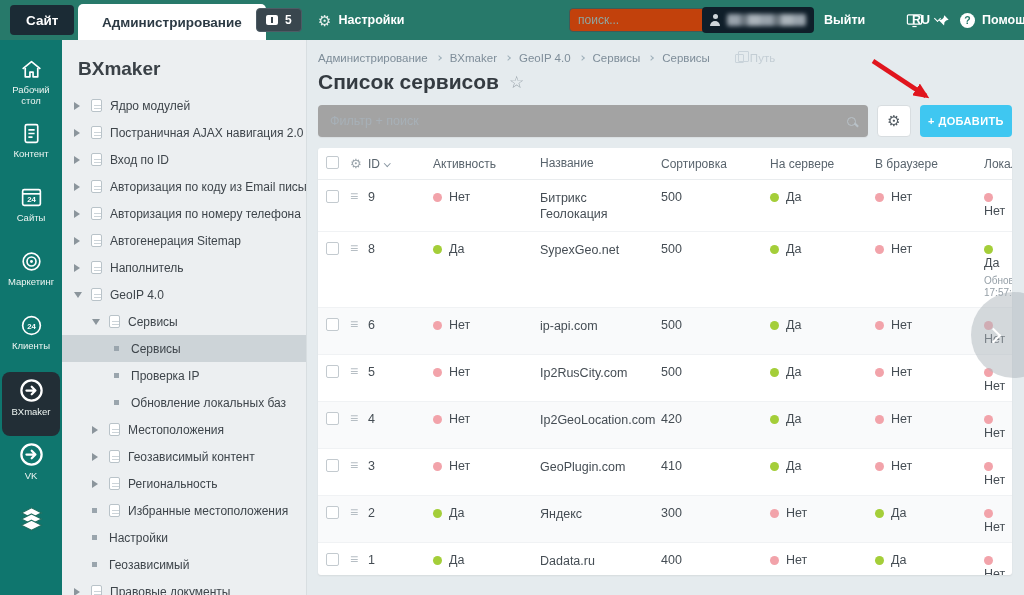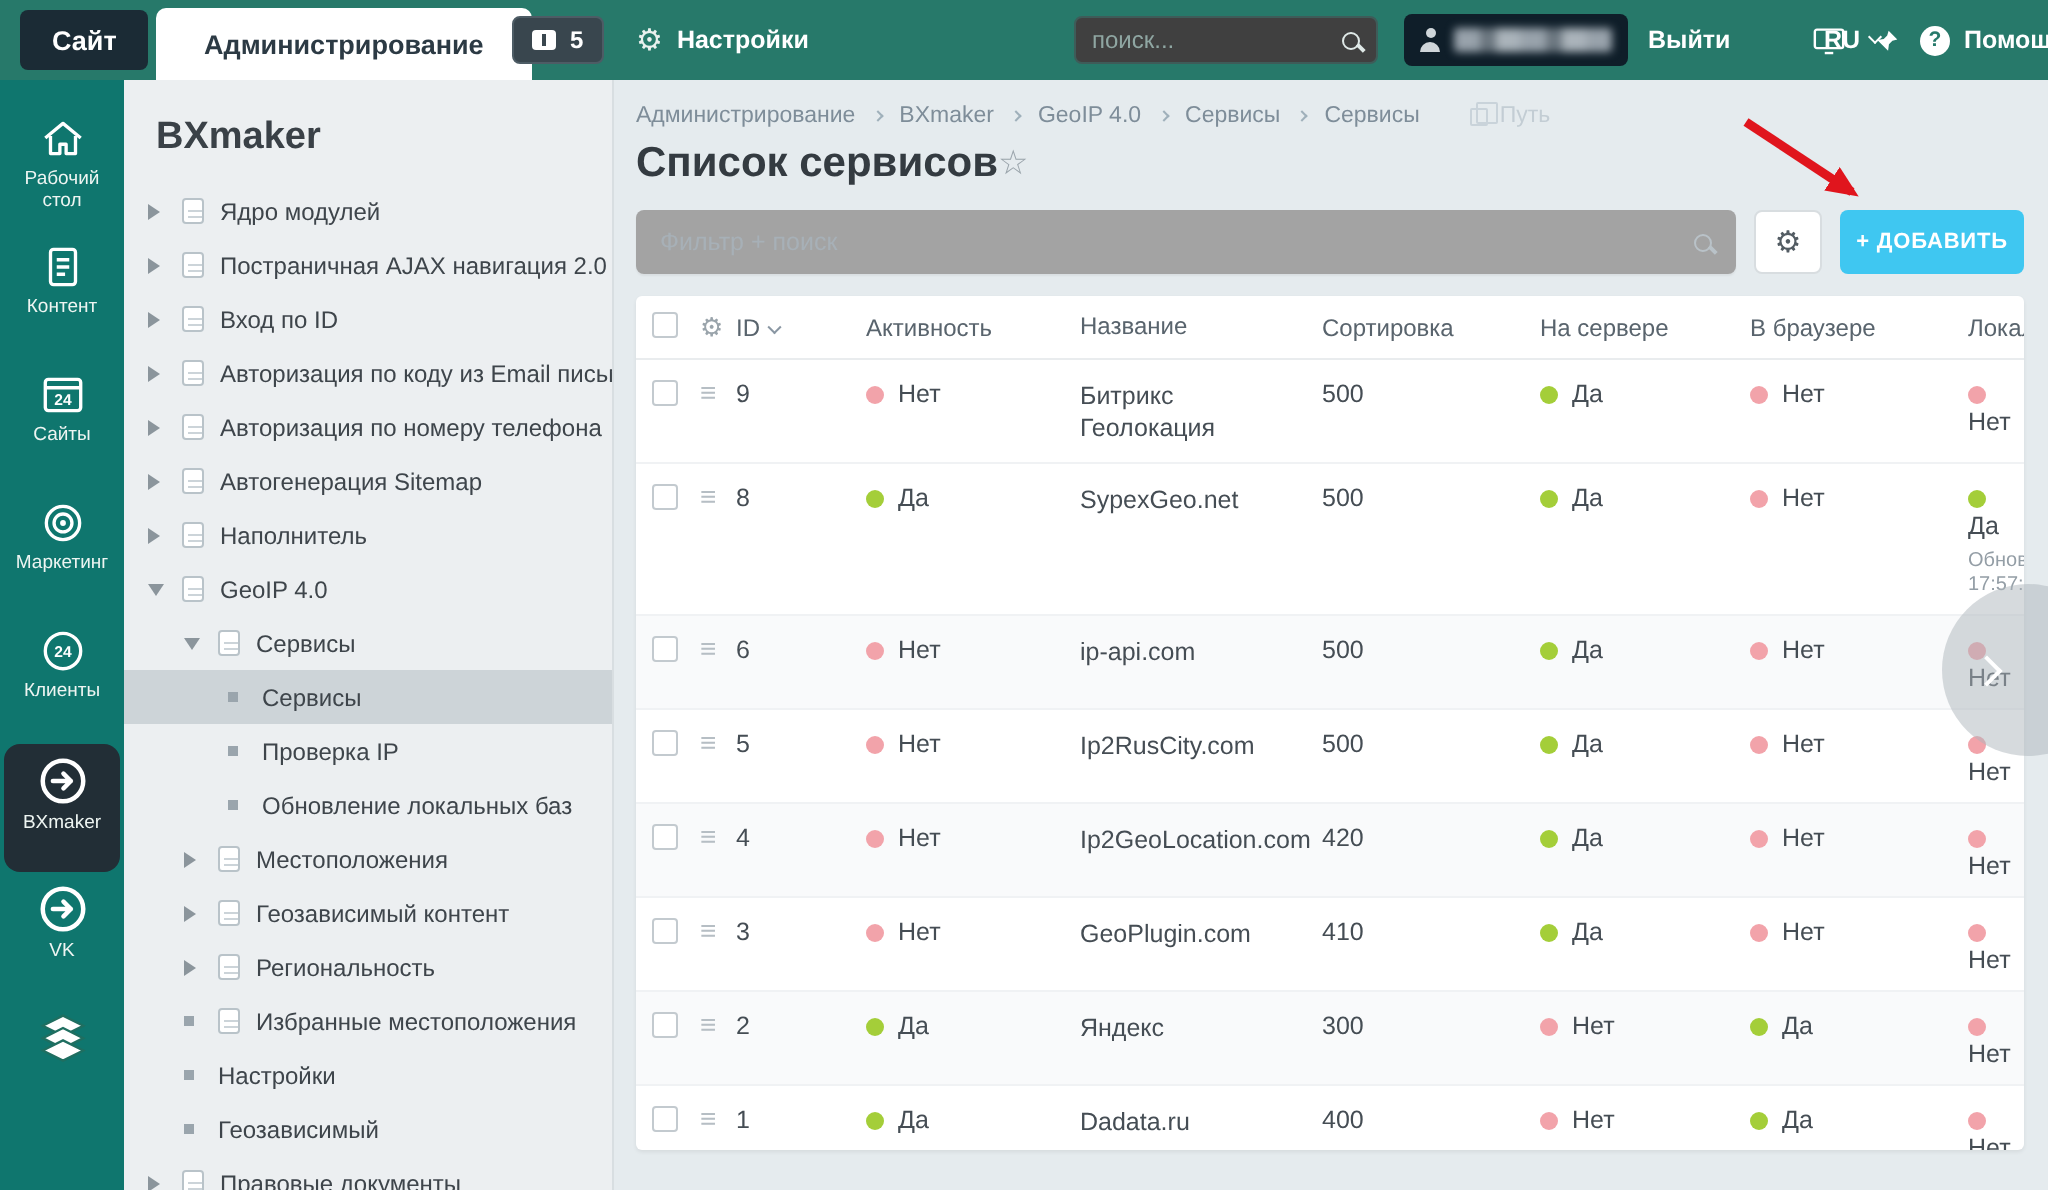--- a/index.html
+++ b/index.html
@@ -13,21 +13,21 @@
               color:#fff; font-weight:700; font-size:13.5px; display:flex; align-items:center; }
   .admin-tab { position:absolute; left:78px; top:4px; height:36px; padding:0 24px; background:#fff; border-radius:5px 5px 0 0;
                color:#2c3a44; font-weight:700; font-size:13.5px; display:flex; align-items:center; }
   .counter-badge { position:absolute; left:256px; top:8px; height:24px; padding:0 9px; background:#39464e; border:1px solid #4d5c65;
                    border-radius:4px; display:flex; align-items:center; gap:7px; color:#fff; font-size:12px; font-weight:700; }
   .book-ico { width:12px; height:10px; background:#fff; border-radius:2px; position:relative; }
   .book-ico::after { content:''; position:absolute; left:5px; top:2px; width:2px; height:6px; background:#39464e; }
   .tb-settings { position:absolute; left:318px; top:0; height:40px; display:flex; align-items:center; gap:7px;
                  color:#fff; font-size:12.5px; font-weight:600; }
   .tb-gear { font-size:15px; color:#e9f1ee; line-height:1; }
-  .tb-search { position:absolute; left:537px; top:8px; width:152px; height:24px; background:#404040; border:1px solid #3e5c59;
+  .tb-search { position:absolute; left:569px; top:8px; width:152px; height:24px; background:#c2410c; border:1px solid #3e5c59;
                border-radius:4px; display:flex; align-items:center; padding:0 8px; }
   .tb-search input { flex:1; min-width:0; background:transparent; border:none; outline:none; color:#cfe0dc; font-size:12px;
                      font-family:inherit; }
   .tb-search input::placeholder { color:#8fa6a2; }
   .mag { display:inline-block; width:9px; height:9px; border:1.6px solid currentColor; border-radius:50%; position:relative; flex:none; }
   .mag::after { content:''; position:absolute; width:5px; height:1.6px; background:currentColor; transform:rotate(45deg);
                 right:-4px; bottom:-1px; }
   .tb-search .mag { color:#dfe9e7; }
   .tb-user { position:absolute; left:702px; top:7px; width:112px; height:26px; background:#0f1e29; border-radius:4px;
              display:flex; align-items:center; gap:7px; padding:0 8px; }
@@ -73,21 +73,21 @@
   .tlab { overflow:hidden; text-overflow:clip; }
 
   
   .main { position:absolute; left:307px; top:40px; width:717px; height:555px; }
   .breadcrumb { position:absolute; left:11px; top:12px; display:flex; align-items:center; gap:9px; font-size:11.5px; color:#7e8d99; }
   .bitem { cursor:pointer; }
   .bsep { width:4px; height:4px; border-right:1.3px solid #9fb0ba; border-bottom:1.3px solid #9fb0ba; transform:rotate(-45deg); }
   .path-chip { display:flex; align-items:center; color:#c3cdd4; margin-left:16px; }
   .copy-ico { width:9px; height:9px; border:1.3px solid #c9d3da; border-radius:1px; position:relative; margin-right:6px; }
   .copy-ico::before { content:''; position:absolute; left:2px; top:-4px; width:9px; height:9px; border:1.3px solid #c9d3da; border-radius:1px; }
-  .page-title { position:absolute; left:11px; top:30px; display:flex; align-items:center; 
+  .page-title { position:absolute; left:11px; top:30px; display:flex; align-items:center; gap:10px;
                 font-size:21px; font-weight:700; color:#343b41; }
   .star { font-size:17px; color:#9aa4ab; font-weight:400; cursor:pointer; }
 
   .filter-row { position:absolute; left:11px; top:65px; width:694px; height:32px; display:flex; gap:9px; }
   .filter-input { flex:1; background:#a3a3a3; border-radius:4px; display:flex; align-items:center; padding:0 12px;
                   box-shadow:0 1px 1px rgba(0,0,0,0.05); }
   .filter-input input { flex:1; min-width:0; border:none; outline:none; font-size:12.5px; color:#4a525a; font-family:inherit; background:transparent; }
   .filter-input input::placeholder { color:#a7b0b7; }
   .filter-input .mag { color:#b9c2c8; }
   .gear-btn { width:34px; flex:none; background:#fff; border:1px solid #d8dde0; border-radius:4px; display:flex; align-items:center;

